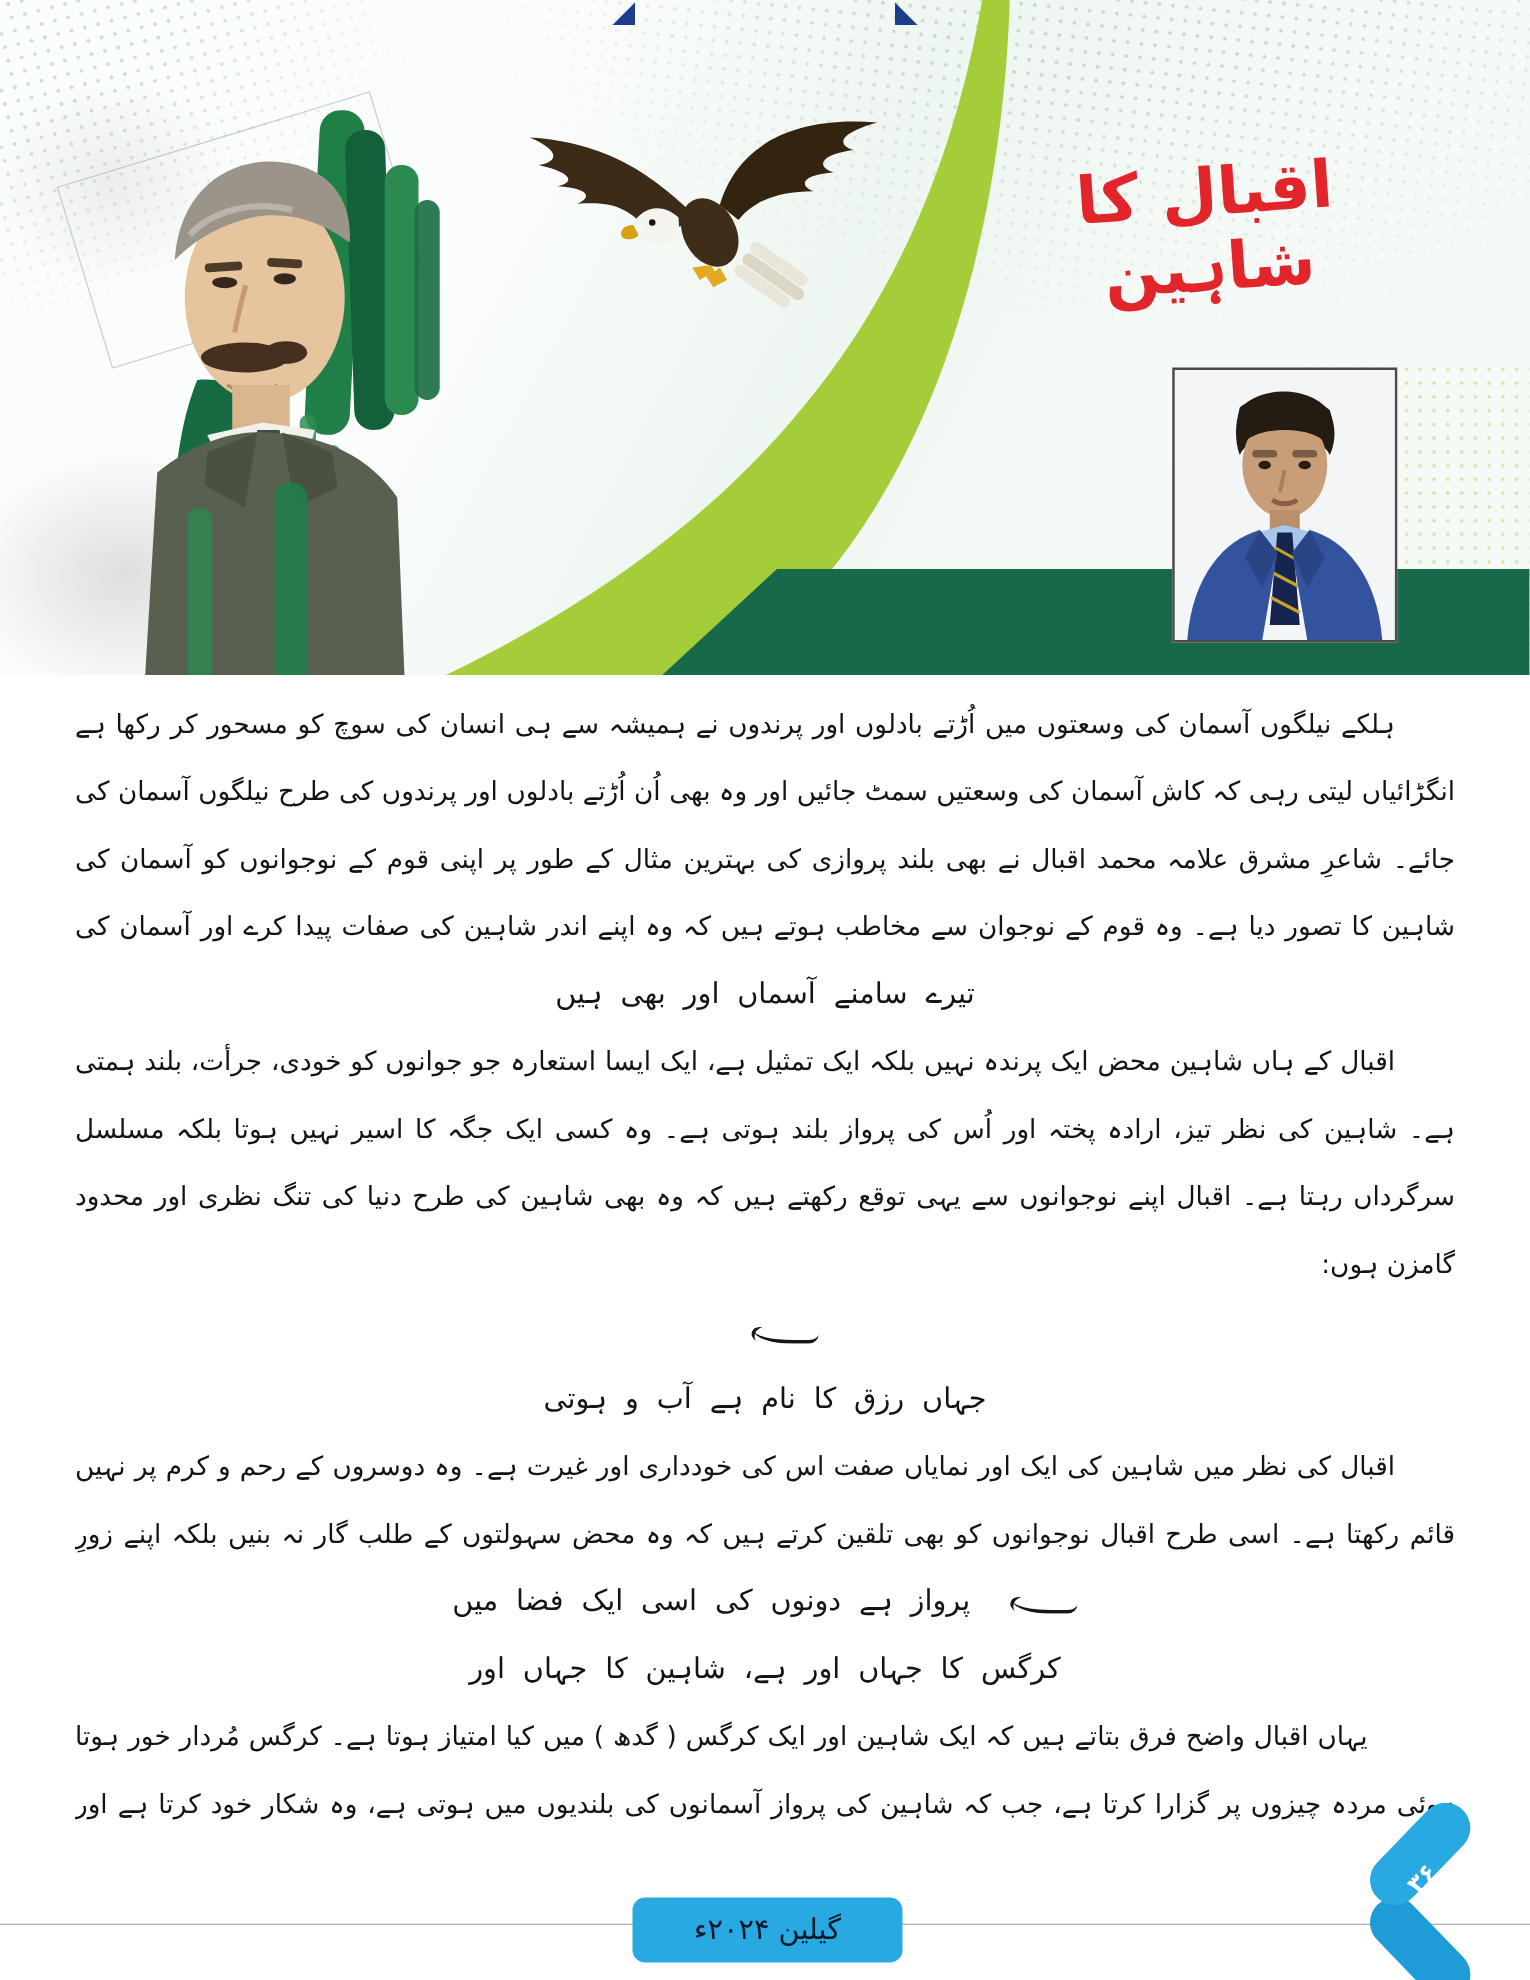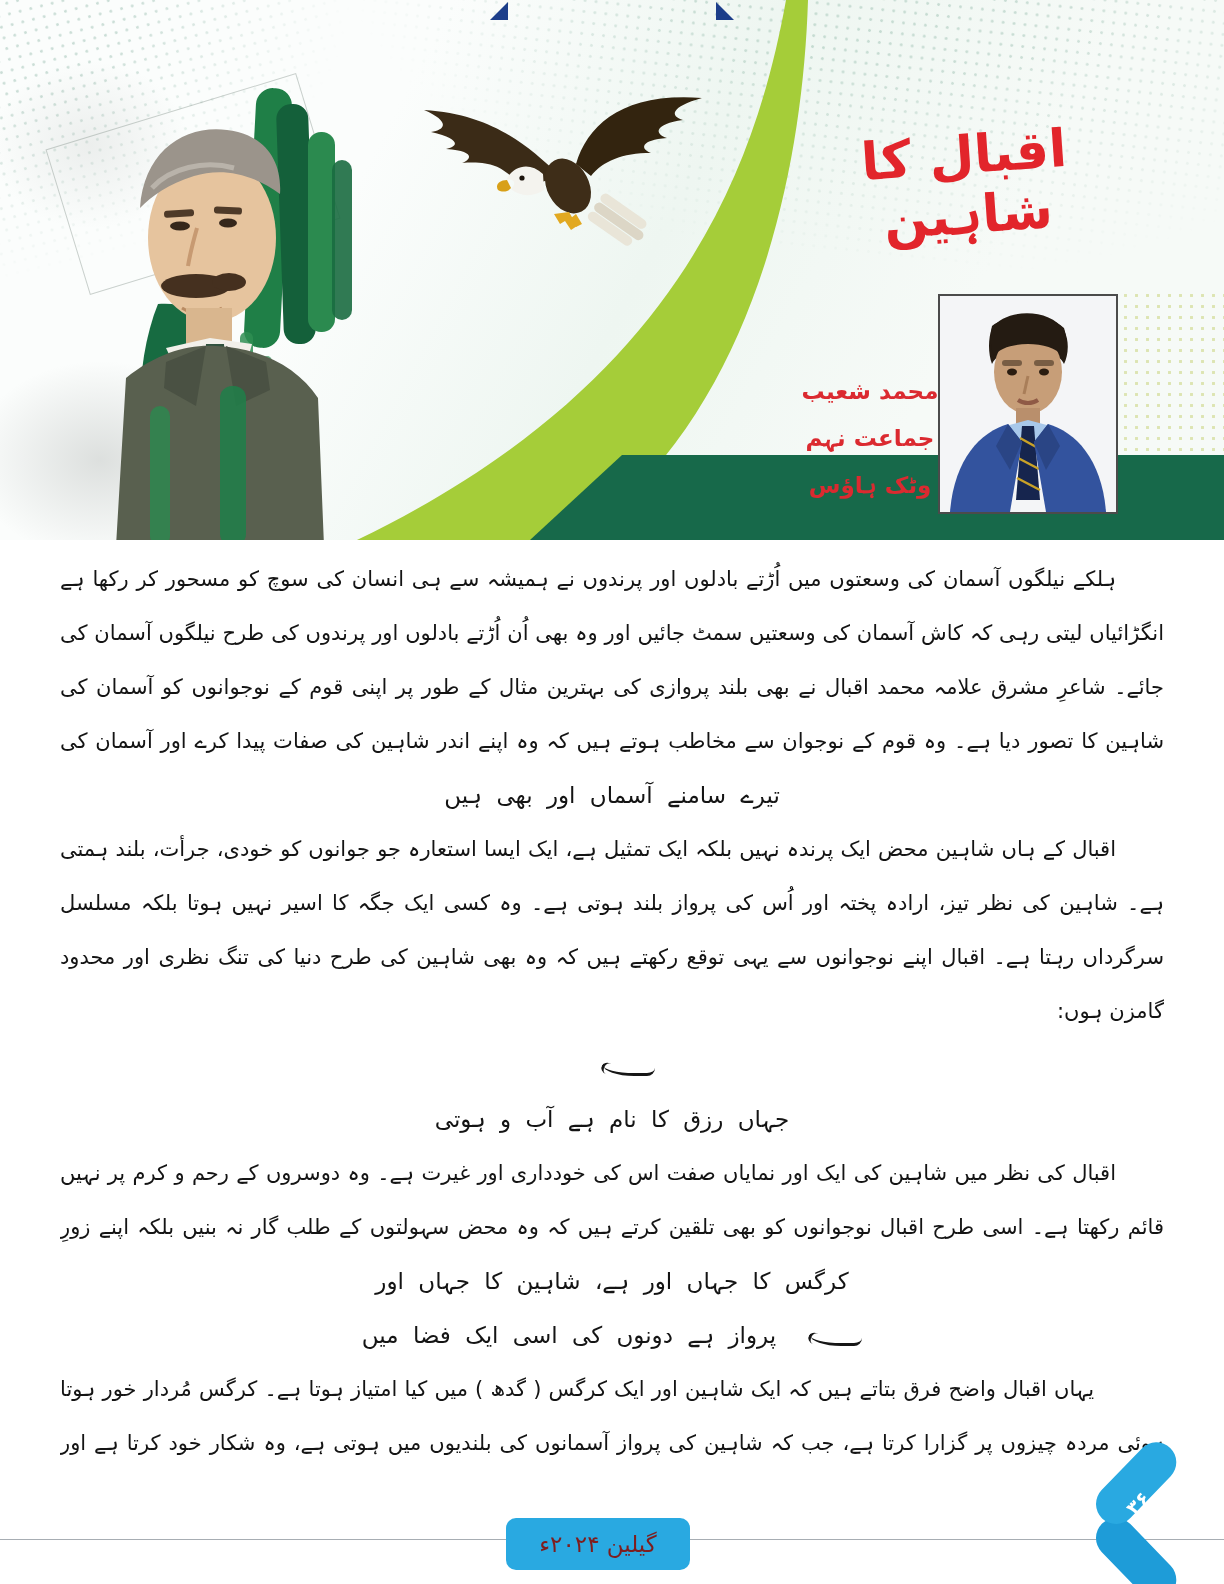--- a/index.html
+++ b/index.html
@@ -44,22 +44,22 @@
   .bline.indent-lg{padding-right:70px;}
   .bline.short{text-align:left;text-align-last:right;}
   .vline{height:54px;line-height:54px;font-size:23px;overflow:hidden;text-align:center;
          text-align-last:center;word-spacing:7px;white-space:nowrap;}
   .vmark{display:inline-block;width:52px;height:15px;margin-left:34px;vertical-align:middle;
          border-bottom:3.5px solid #161616;border-radius:0 0 8px 60%;position:relative;}
   .vmark::after{content:"";position:absolute;left:-2px;bottom:-2px;width:12px;height:12px;
          border-left:3px solid #161616;border-radius:50% 0 0 50%;transform:rotate(25deg);}
   
   .divider{position:absolute;left:0;right:0;top:1539px;border-top:1.5px solid #a7adb3;}
-  .badge{position:absolute;top:1518px;left:506px;width:184px;height:52px;background:#29A9E1;
-         border-radius:10px;color:#7f1d1d;font-size:23px;display:flex;align-items:center;
+  .badge{position:absolute;top:1518px;left:506px;width:216px;height:52px;background:#29A9E1;
+         border-radius:10px;color:#0f172a;font-size:23px;display:flex;align-items:center;
          justify-content:center;z-index:3;direction:rtl;}
   .flap{position:absolute;top:2px;width:0;height:0;border-top:18px solid transparent;z-index:2;}
   .flap.l{left:490px;border-right:18px solid #1C3E8A;}
   .flap.r{left:716px;border-left:18px solid #1C3E8A;}
   .ribbon{position:absolute;left:1092px;top:1462px;width:120px;height:118px;z-index:4;}
   .arm{position:absolute;width:98px;height:40px;border-radius:20px;background:#29A9E1;}
   .arm.up{left:4px;top:22px;transform:rotate(-46deg);transform-origin:20px 20px;}
   .arm.dn{left:4px;top:56px;transform:rotate(46deg);transform-origin:20px 20px;background:#1E9CD8;}
   .arm-shadow{position:absolute;left:22px;top:60px;width:0;height:0;
          border-top:14px solid #15629c;border-right:14px solid transparent;transform:rotate(-10deg);}
@@ -132,25 +132,20 @@
       </g>
       <path d="M137,88 C124,76 108,79 100,94 C108,92 111,97 105,103 C114,111 128,111 138,104 Z" fill="#F4F3EE"></path>
       <circle cx="116" cy="92" r="2.6" fill="#1c140c"></circle>
       <path d="M101,94 C93,94 89,99 92,104 C97,107 103,105 105,102 Z" fill="#D8A018"></path>
       <path d="M148,128 l6,10 l5,-3 l6,9 l6,-4 l-8,-14 Z" fill="#E2A921"></path>
       <path d="M165,132 l5,9 l6,-3 l-6,-10 Z" fill="#E2A921"></path>
     </svg>
 
     <div class="title">اقبال کا شاہین</div>
 
-    <div class="authors">
-      <div>محمد شعیب</div>
-      <div>جماعت نہم</div>
-      <div>وٹک ہاؤس</div>
-    </div>
 
     <div class="photo">
       <svg width="176" height="216" viewBox="0 0 176 216">
         <rect width="176" height="216" fill="#F4F5F7"></rect>
         <path d="M52,32 C66,12 110,12 124,34 C130,46 128,60 124,68 C116,48 60,48 52,68 C48,58 48,42 52,32 Z" fill="#241B12"></path>
         <ellipse cx="88" cy="76" rx="34" ry="42" fill="#C79E78"></ellipse>
         <path d="M52,30 C70,16 106,16 124,32 C128,44 126,54 122,60 C112,44 64,44 54,60 C50,52 50,38 52,30 Z" fill="#241B12"></path>
         <rect x="62" y="64" width="20" height="6" rx="3" fill="#33241688"></rect>
         <rect x="94" y="64" width="20" height="6" rx="3" fill="#33241688"></rect>
         <ellipse cx="72" cy="76" rx="5" ry="3.4" fill="#2A1C10"></ellipse>
@@ -183,22 +178,22 @@
     <div class="bline">ہے۔ شاہین کی نظر تیز، ارادہ پختہ اور اُس کی پرواز بلند ہوتی ہے۔ وہ کسی ایک جگہ کا اسیر نہیں ہوتا بلکہ مسلسل حرکت میں رہتا ہے، بلند مقاصد کی جستجو میں</div>
     <div class="bline">سرگرداں رہتا ہے۔ اقبال اپنے نوجوانوں سے یہی توقع رکھتے ہیں کہ وہ بھی شاہین کی طرح دنیا کی تنگ نظری اور محدود سوچ سے نکل کر بلندیوں کی طرف</div>
     <div class="bline short">گامزن ہوں:</div>
 
     <div class="vline"><span class="vmark"></span></div>
     <div class="vline"><span>جہاں رزق کا نام ہے آب و ہوتی</span></div>
 
     <div class="bline indent">اقبال کی نظر میں شاہین کی ایک اور نمایاں صفت اس کی خودداری اور غیرت ہے۔ وہ دوسروں کے رحم و کرم پر نہیں جیتا بلکہ اپنی محنت سے اپنی بقا</div>
     <div class="bline">قائم رکھتا ہے۔ اسی طرح اقبال نوجوانوں کو بھی تلقین کرتے ہیں کہ وہ محض سہولتوں کے طلب گار نہ بنیں بلکہ اپنے زورِ بازو پر بھروسہ کریں:</div>
 
+    <div class="vline"><span class="vmark"></span><span>پرواز ہے دونوں کی اسی ایک فضا میں</span></div>
     <div class="vline"><span>کرگس کا جہاں اور ہے، شاہین کا جہاں اور</span></div>
-    <div class="vline"><span class="vmark"></span><span>پرواز ہے دونوں کی اسی ایک فضا میں</span></div>
 
     <div class="bline indent-lg">یہاں اقبال واضح فرق بتاتے ہیں کہ ایک شاہین اور ایک کرگس ( گدھ ) میں کیا امتیاز ہوتا ہے۔ کرگس مُردار خور ہوتا ہے، وہ زمین پر گری</div>
     <div class="bline">ہوئی مردہ چیزوں پر گزارا کرتا ہے، جب کہ شاہین کی پرواز آسمانوں کی بلندیوں میں ہوتی ہے، وہ شکار خود کرتا ہے اور کسی کی باقیات پر گزارا نہیں کرتا۔</div>
   </div>
 
   <div class="divider"></div>
   <div class="flap l"></div>
   <div class="flap r"></div>
   <div class="badge">گیلین ۲۰۲۴ء</div>
 

